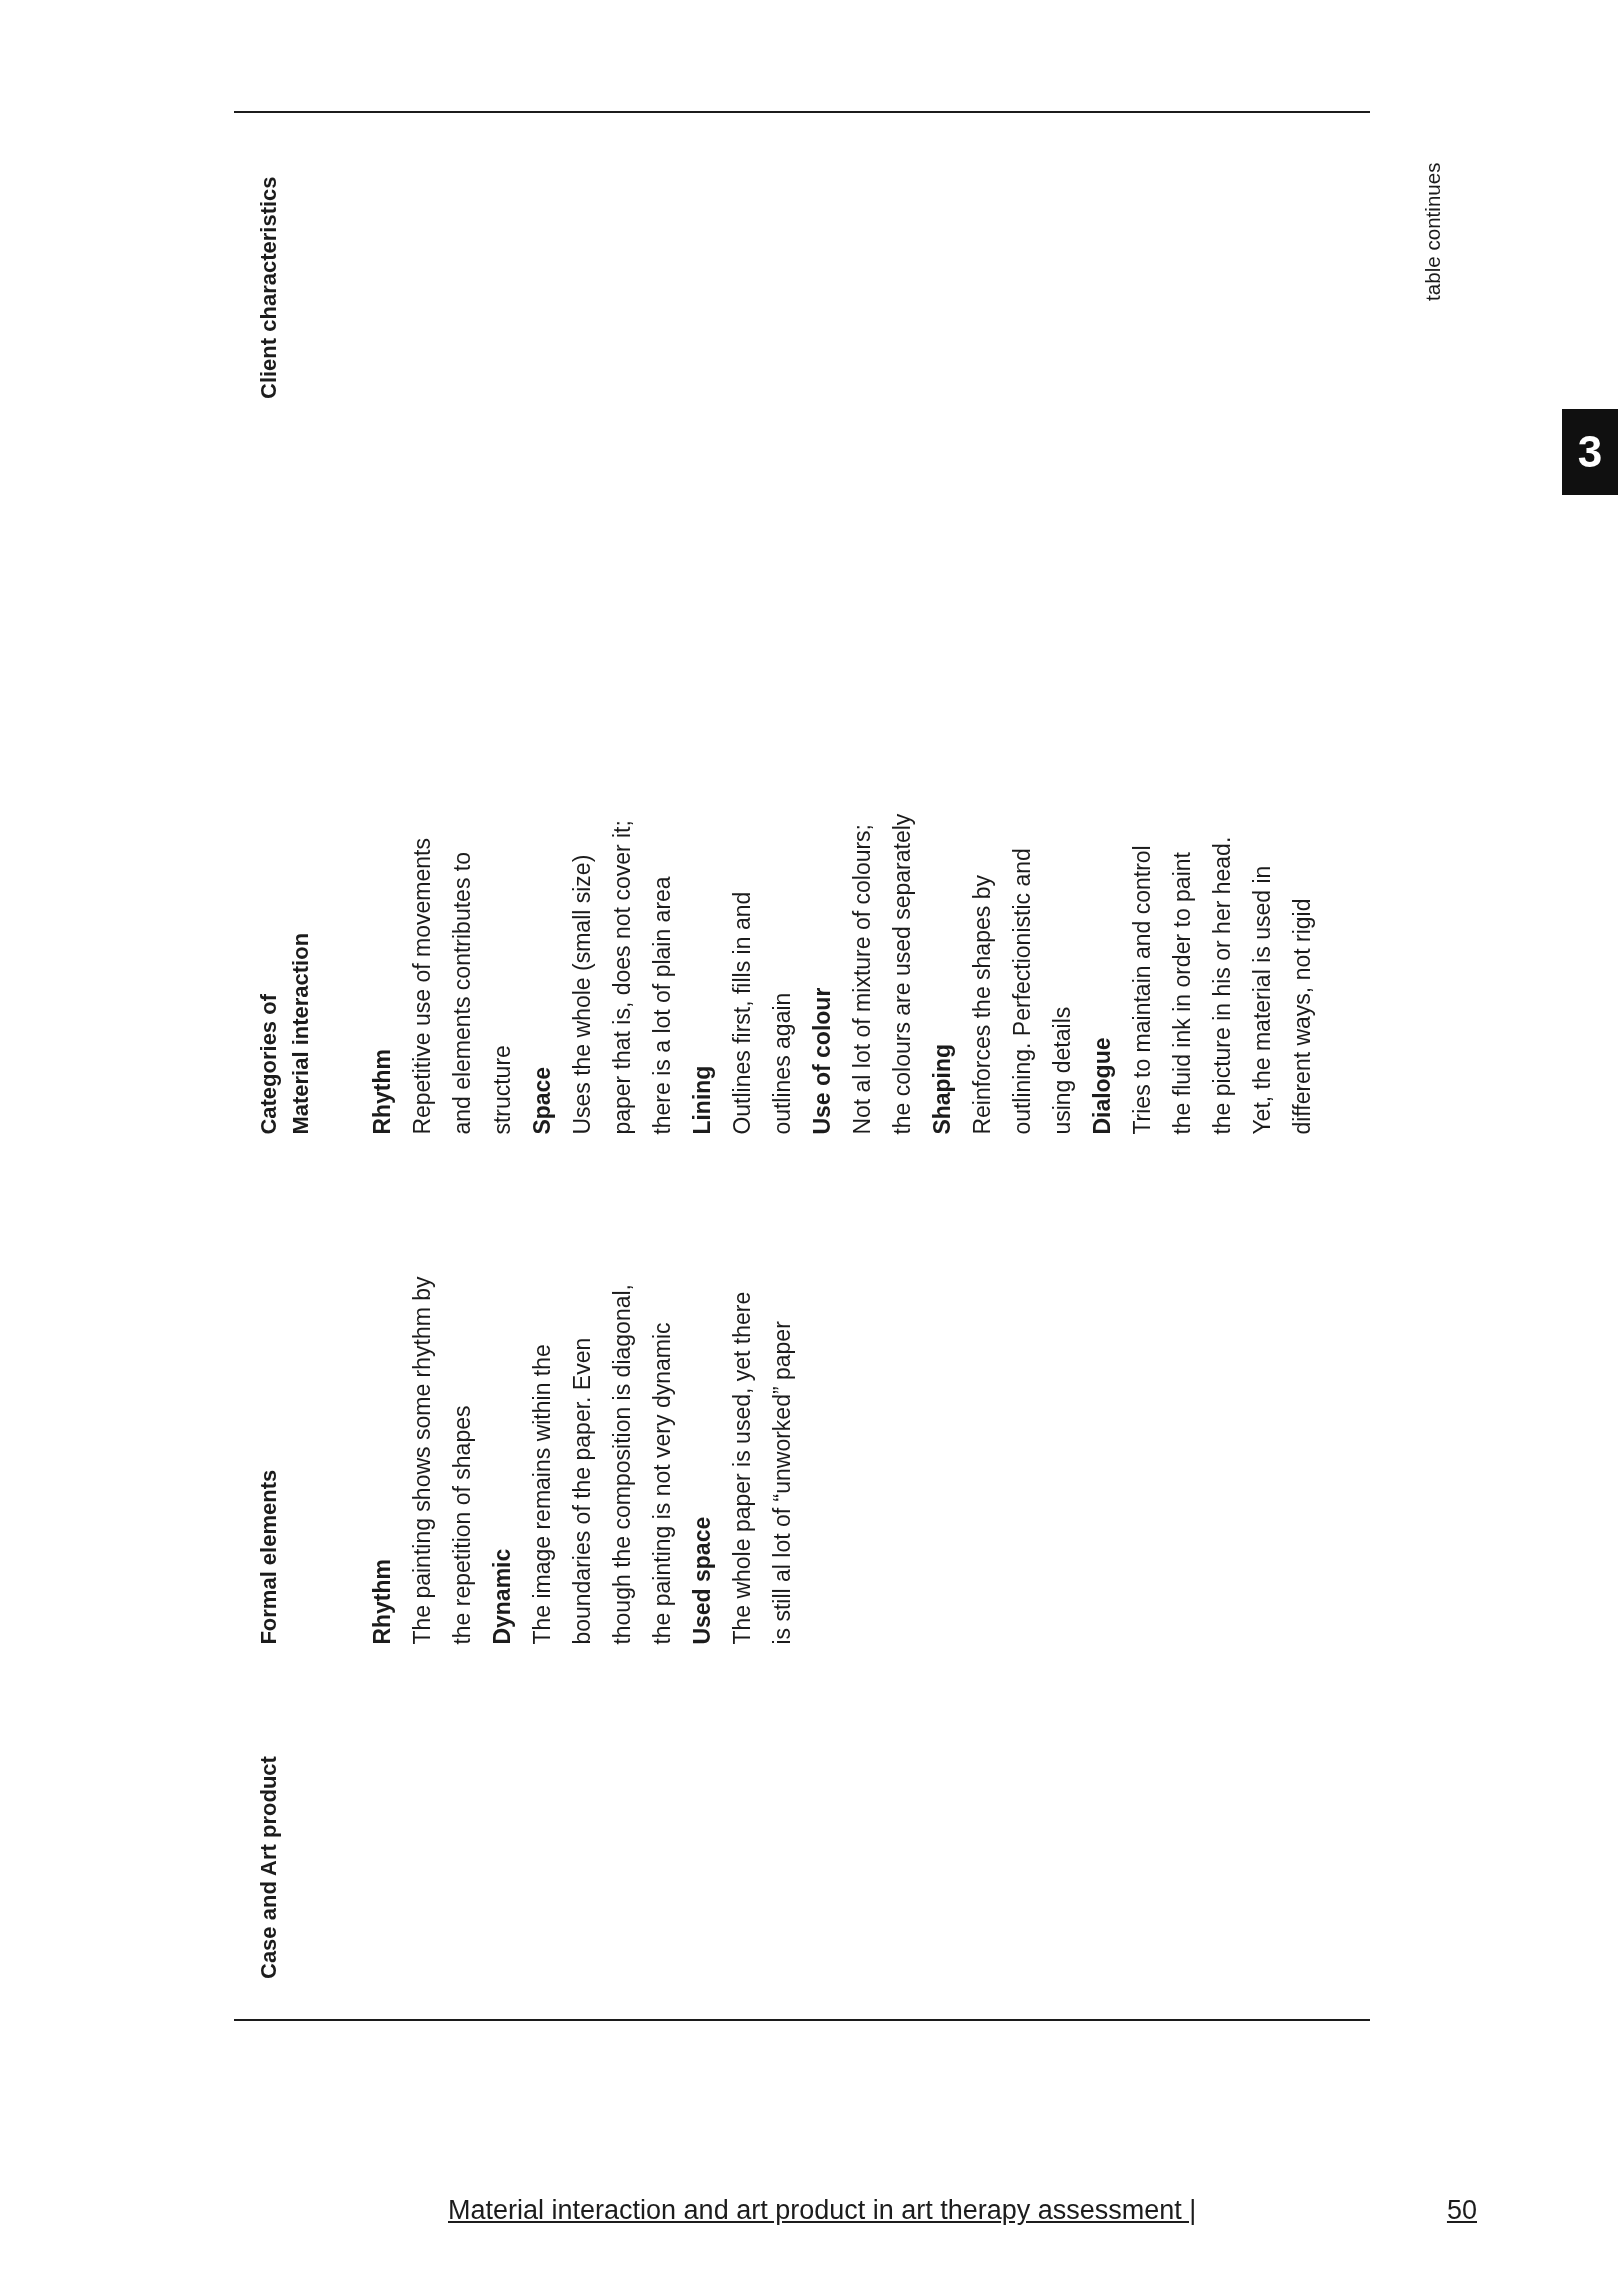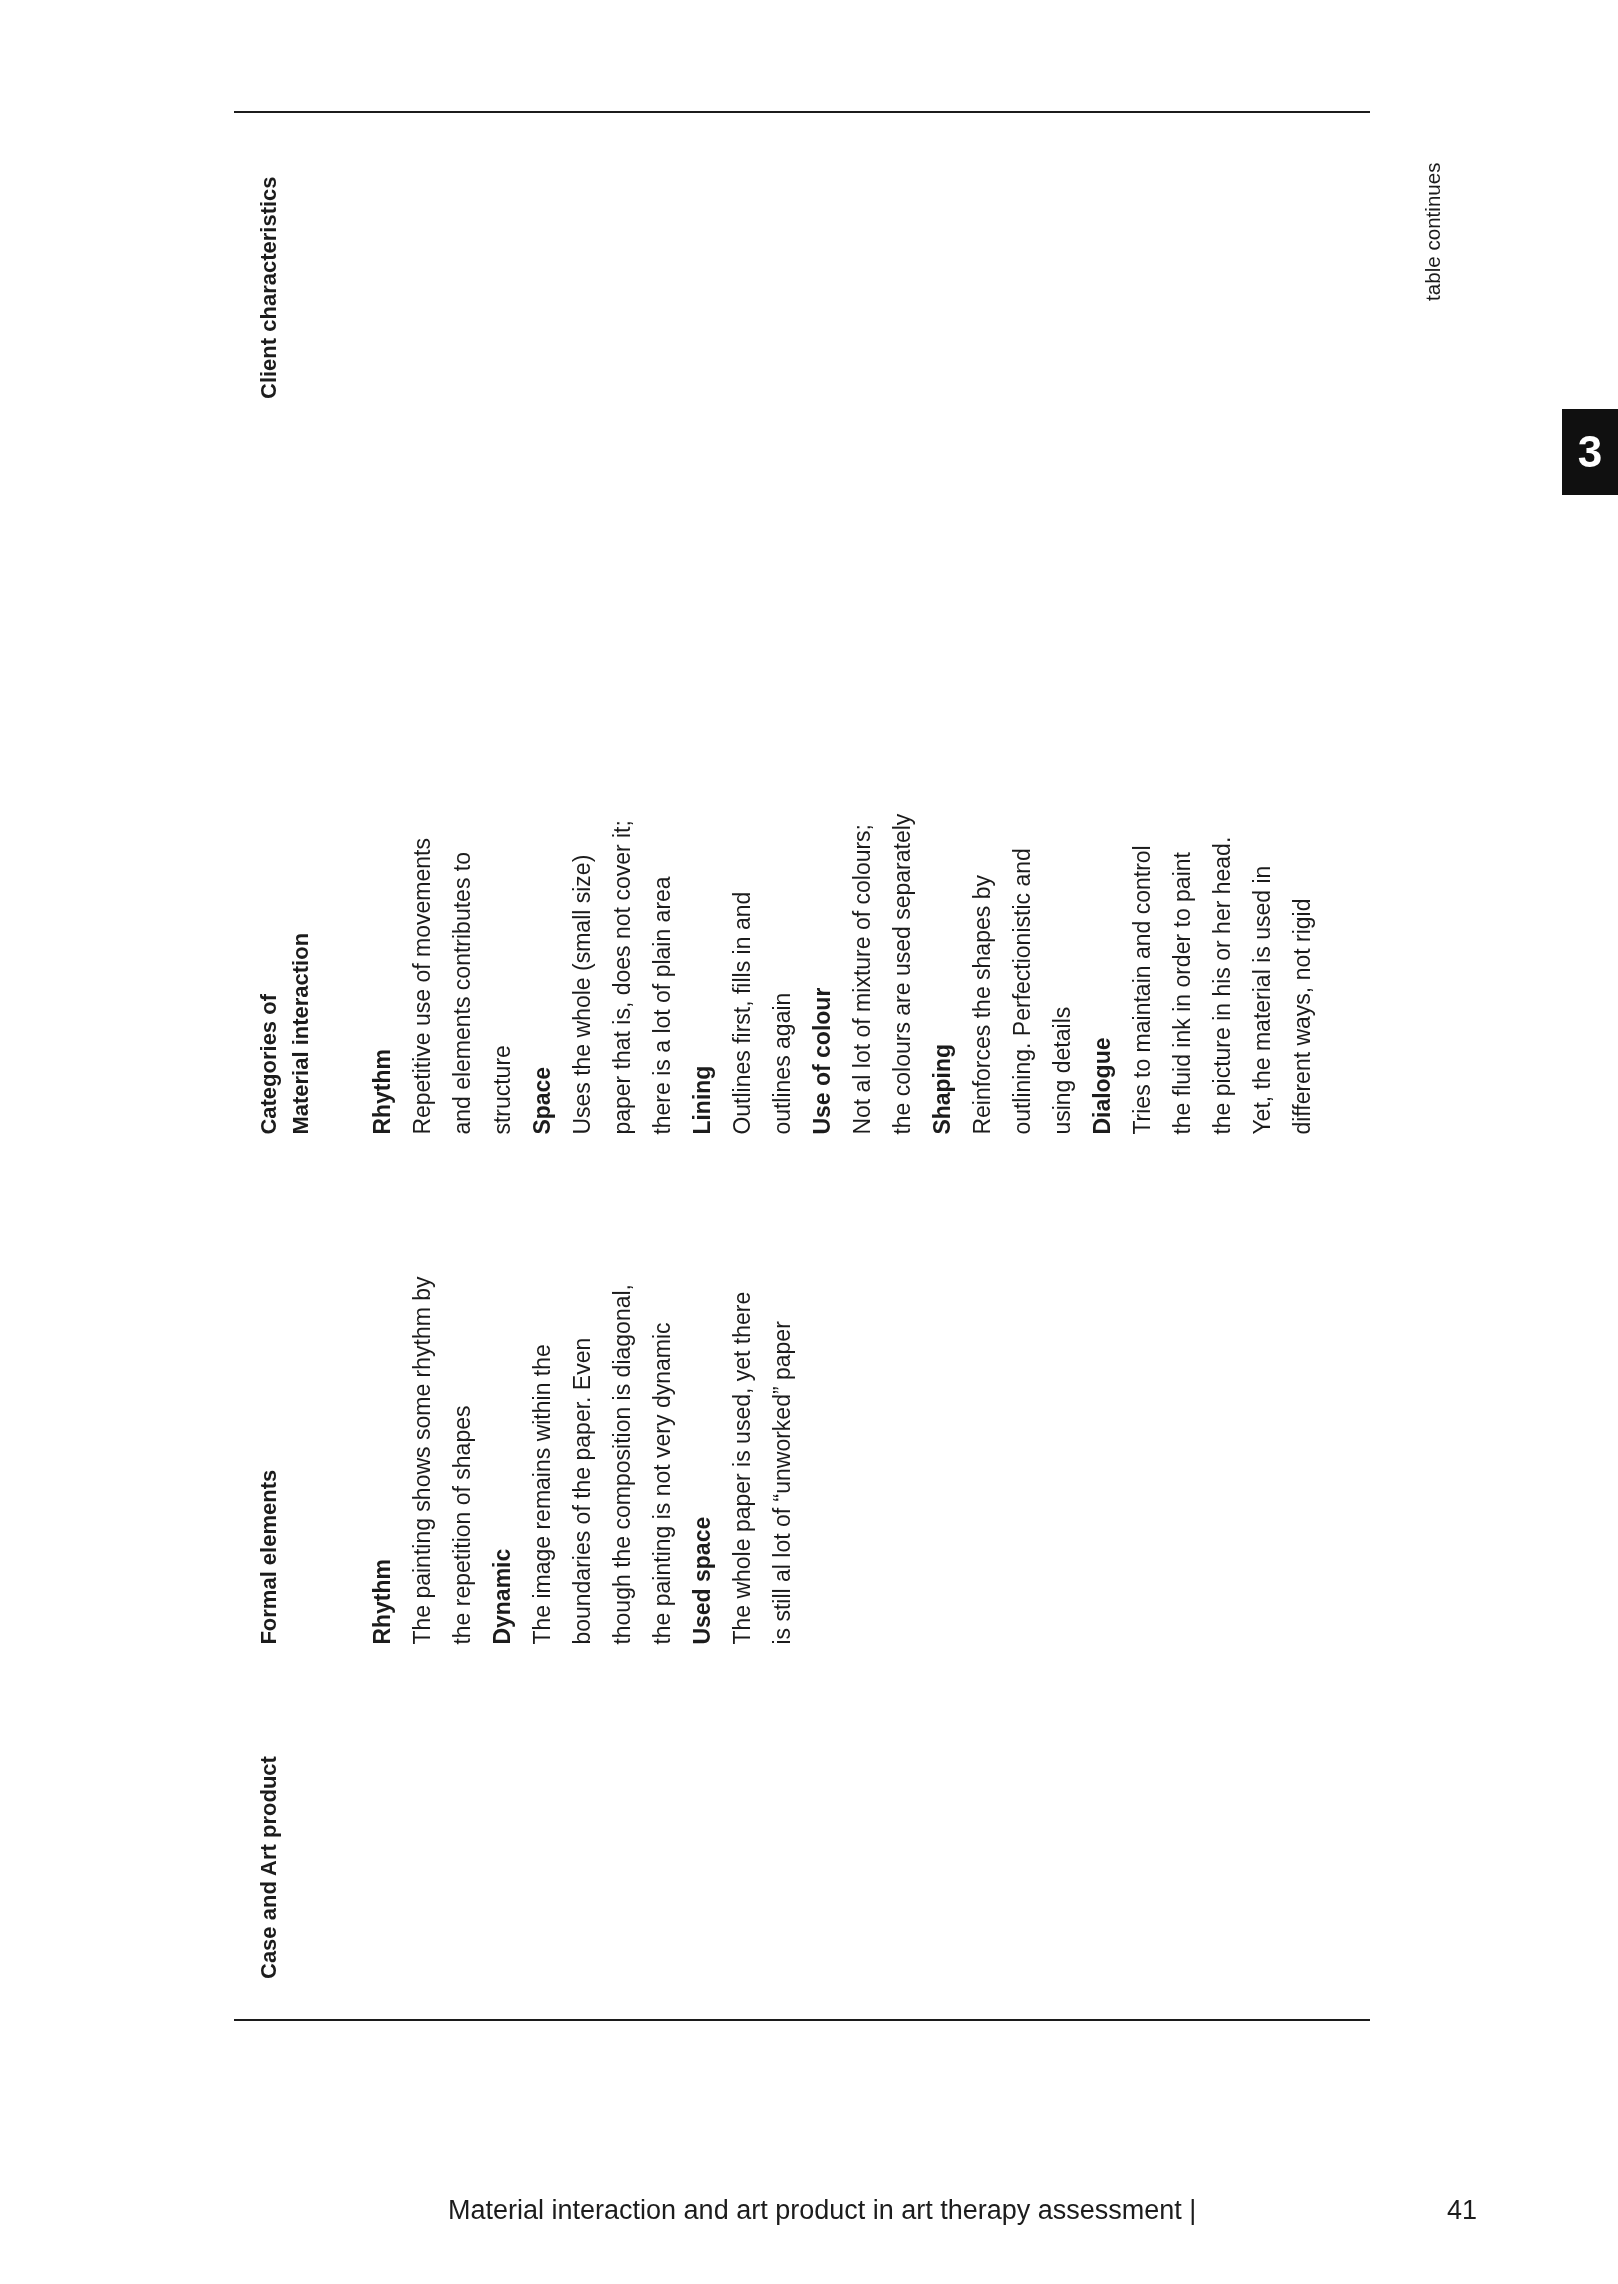--- a/index.html
+++ b/index.html
@@ -53,21 +53,21 @@
     width:56px; height:86px;
     background:#101010; color:#ffffff;
     display:flex; align-items:center; justify-content:center;
     font-size:44px; font-weight:bold;
   }
 
   
   .footer {
     position:absolute; left:448px; top:2194px; width:1029px;
     display:flex; justify-content:space-between; align-items:baseline;
-    font-size:27px; line-height:33px; color:#1c1c1c; white-space:nowrap;
+    font-size:27px; line-height:33px; color:#1c1c1c; white-space:nowrap;text-decoration:underline;
   }
 </style>
 </head>
 <body>
 
 <div class="page">
 
   <div class="rule rule-top"></div>
   <div class="rule rule-bottom"></div>
 
@@ -139,17 +139,17 @@
   <div class="table-note-wrap">
     <span>table continues</span>
   </div>
 
   <div class="chapter-tab">
     <span>3</span>
   </div>
 
   <div class="footer">
     <span class="footer-title">Material interaction and art product in art therapy assessment |</span>
-    <span class="footer-page">41</span>
+    <span class="footer-page">50</span>
   </div>
 
 </div>
 
 
 </body></html>

